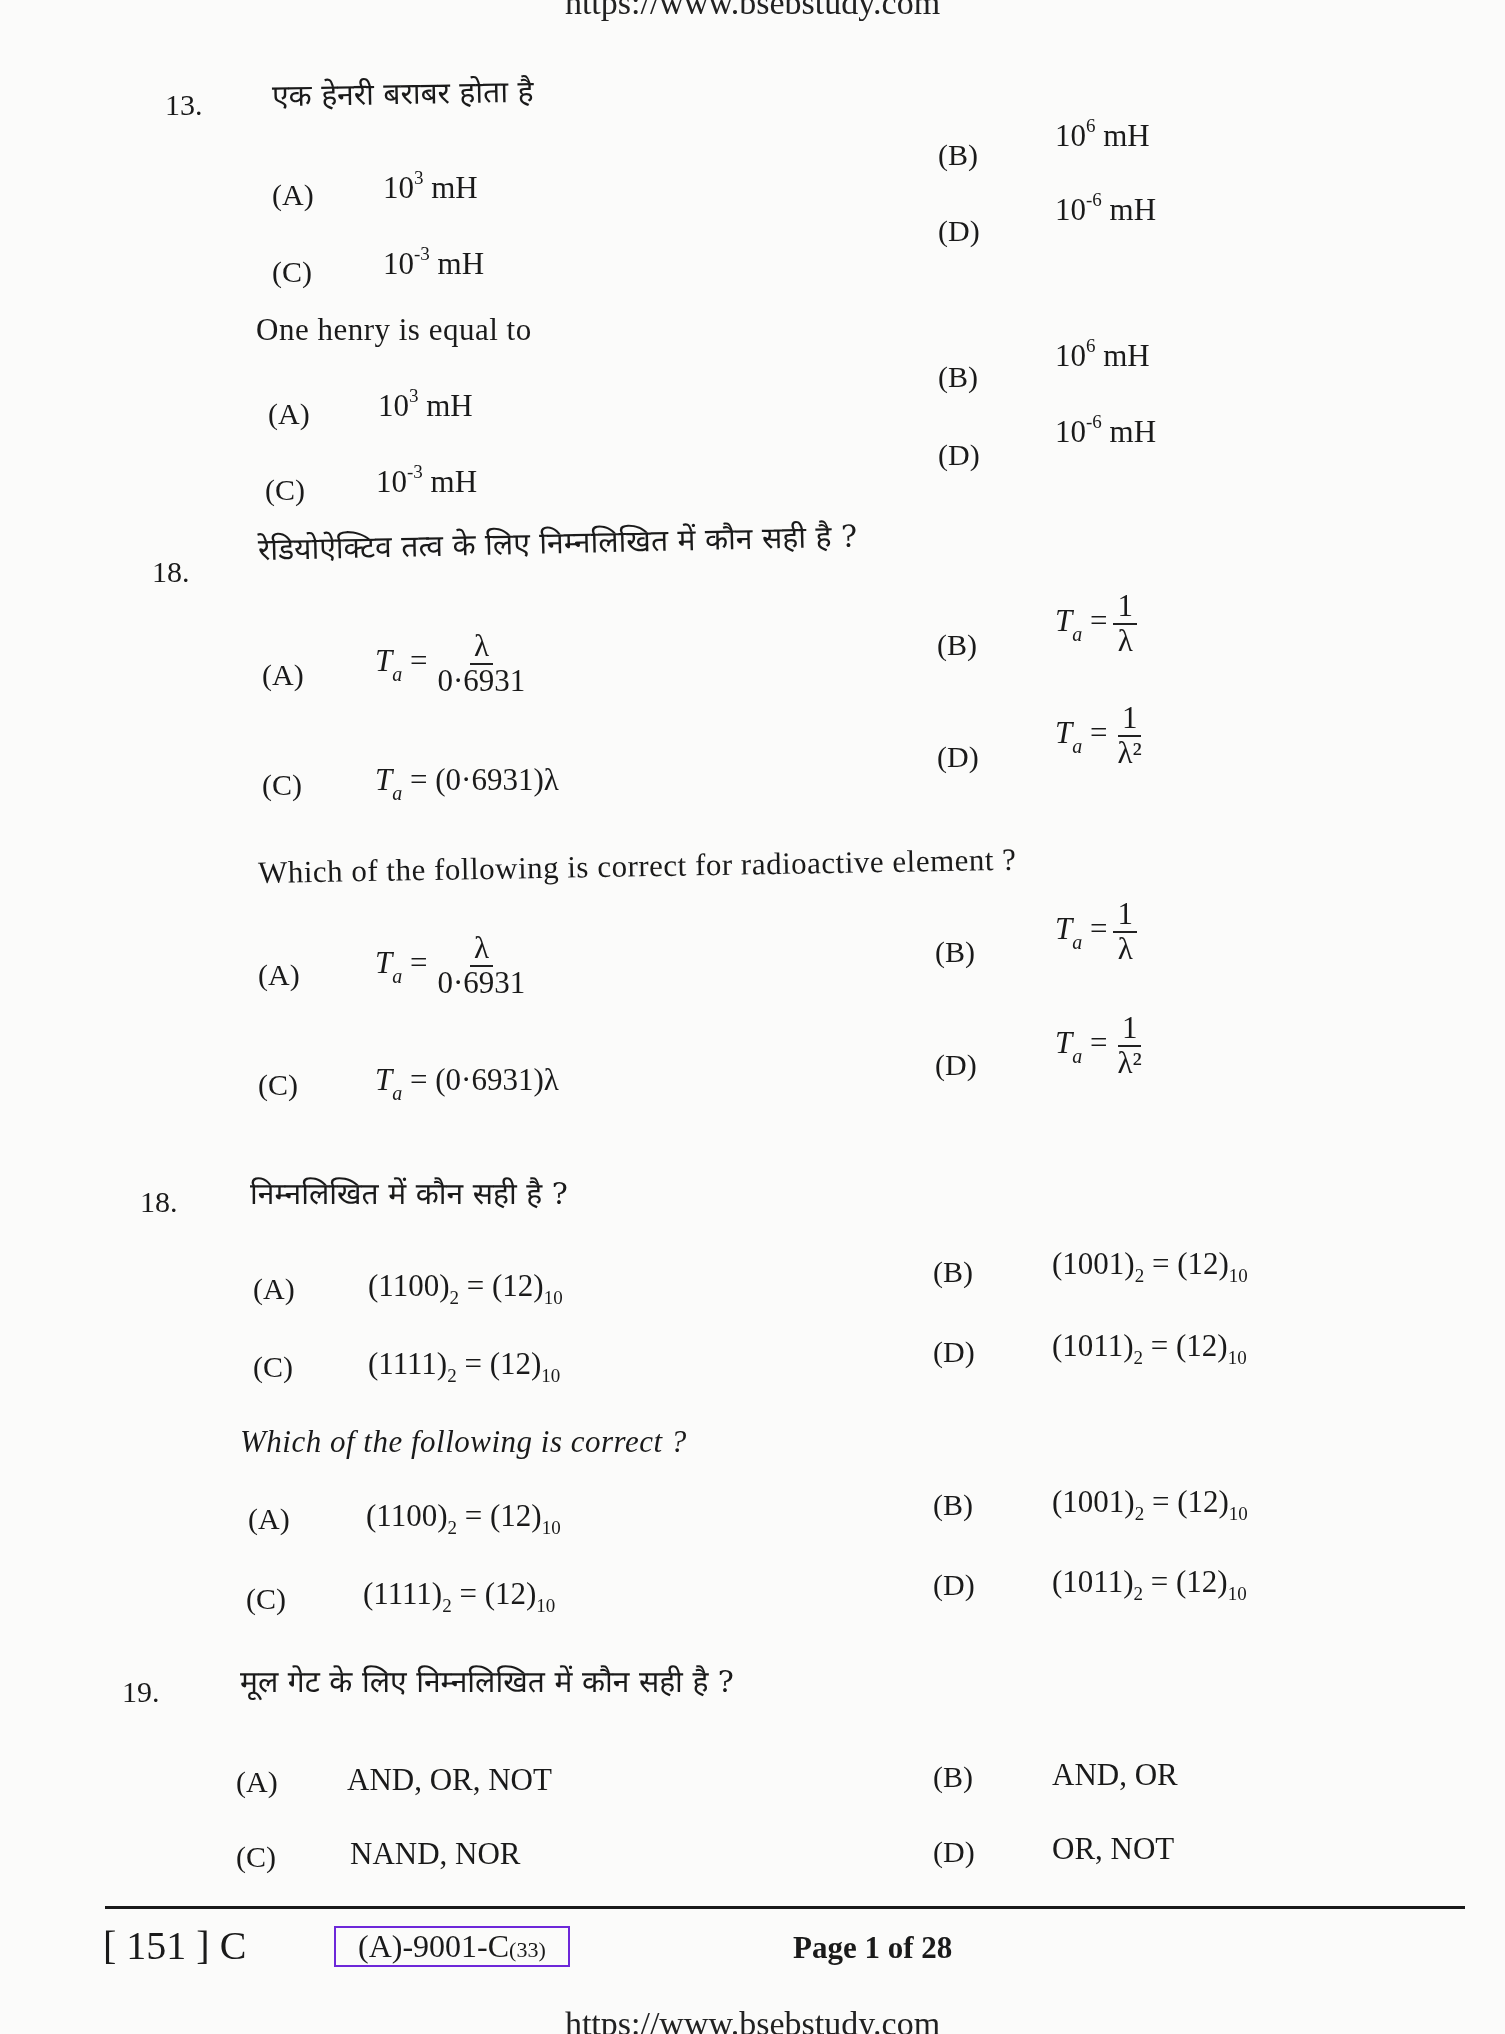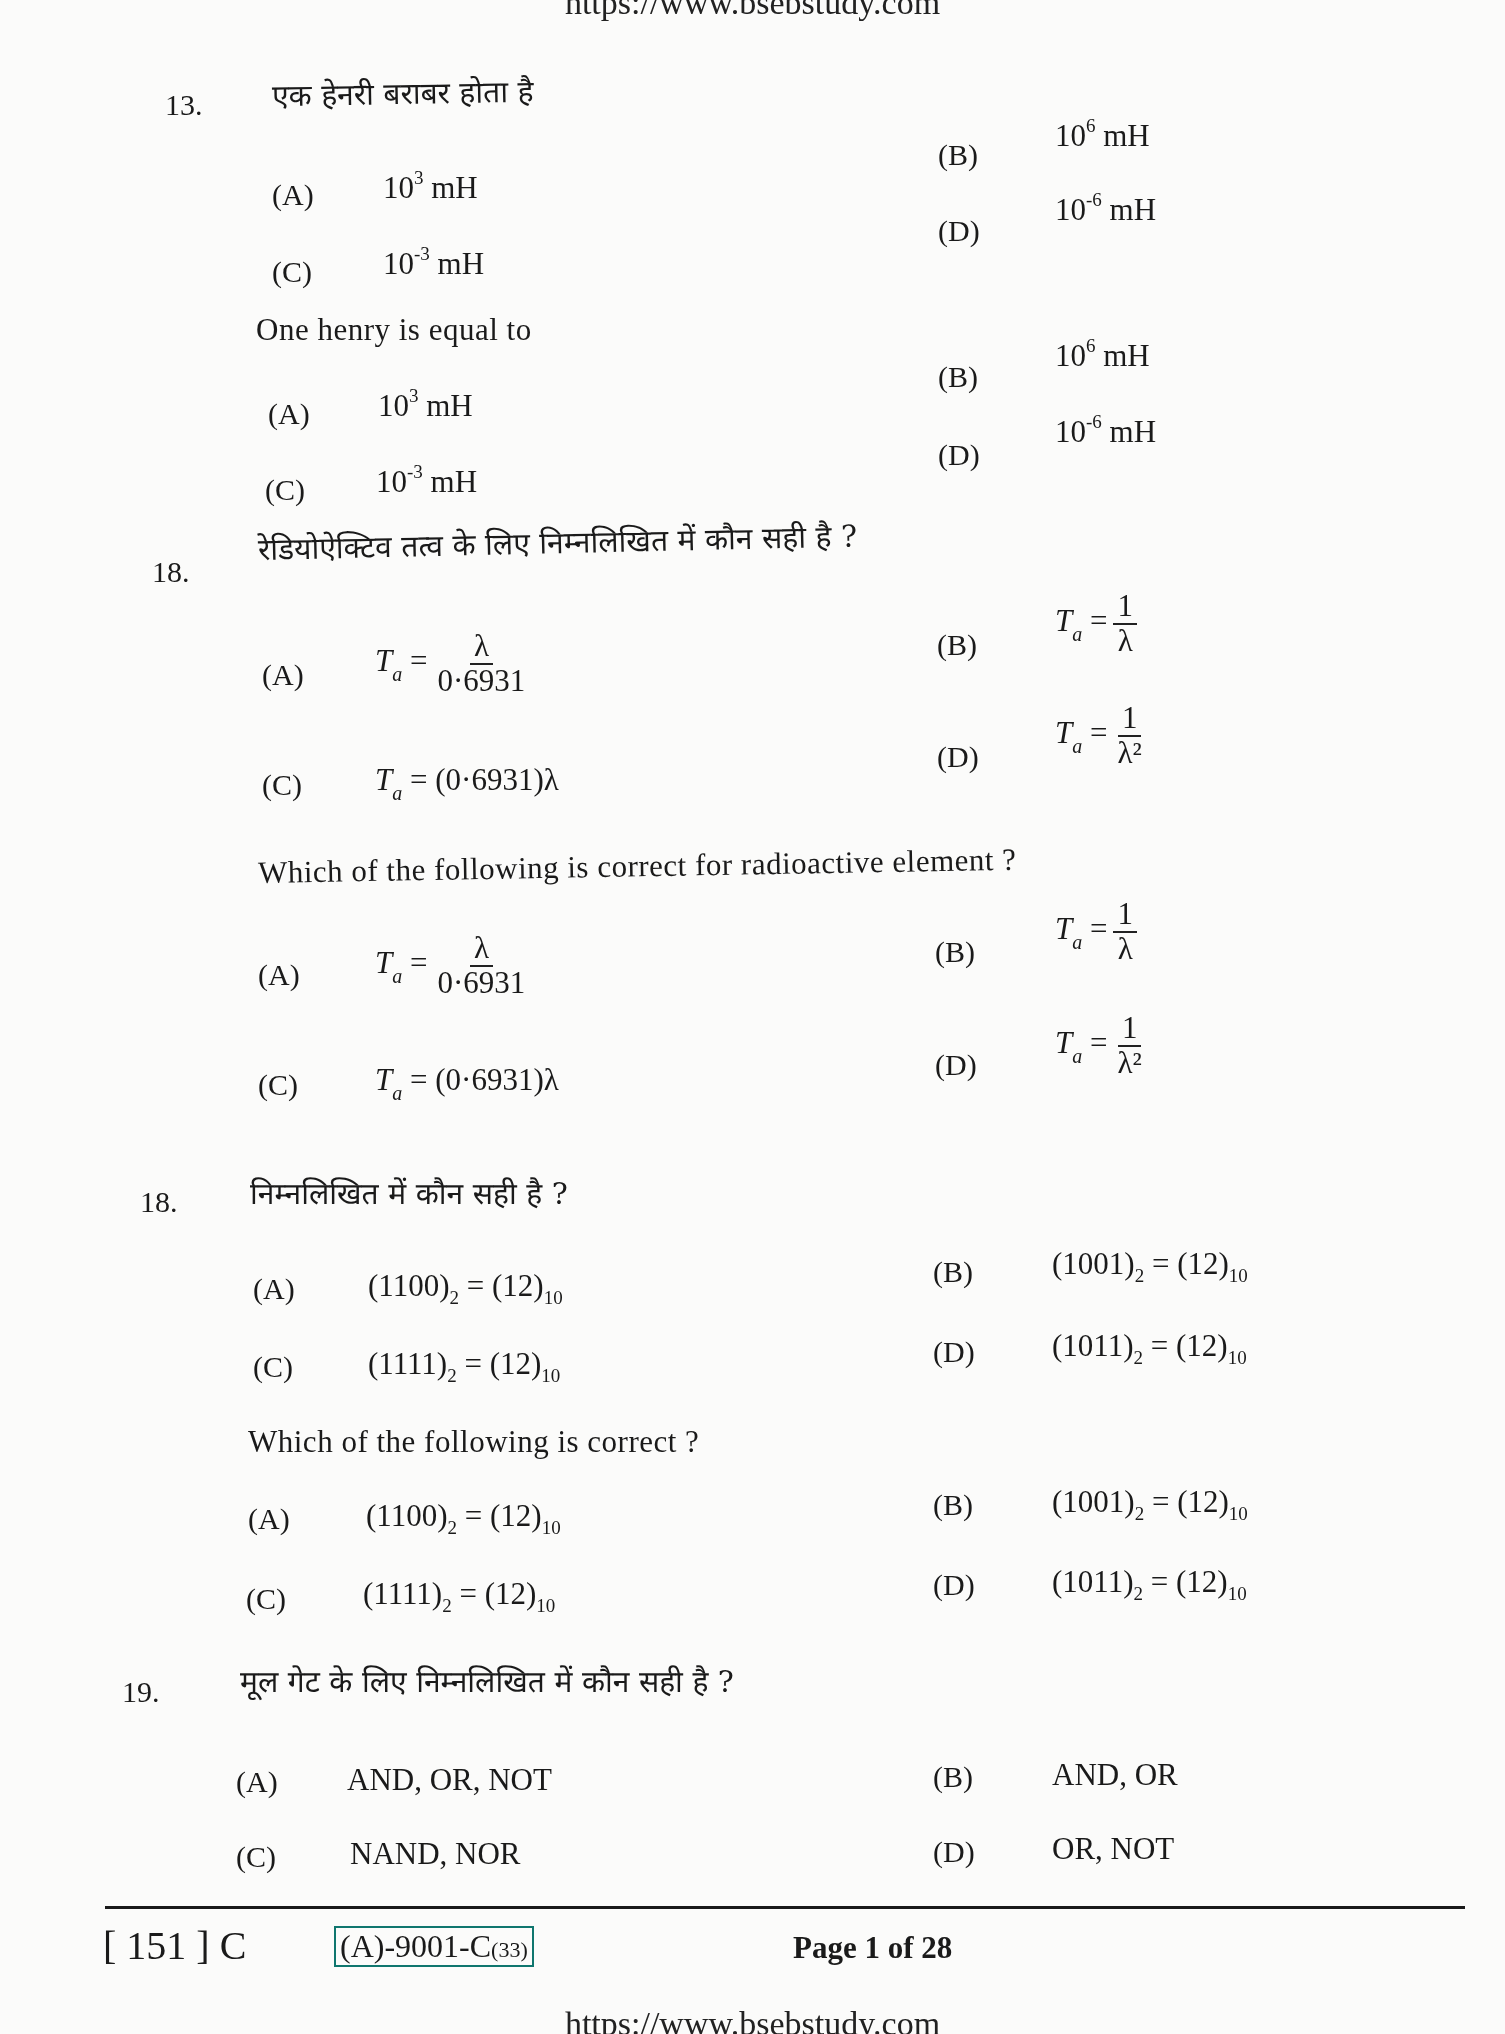--- a/index.html
+++ b/index.html
@@ -17,21 +17,21 @@
   .val { font-family:"Liberation Serif", serif; font-size:31px; }
   .val sup { font-size:19px; vertical-align:14px; line-height:0; }
   .val sub { font-size:19px; vertical-align:-8px; line-height:0; }
   .it { font-style:italic; }
   .frac { display:inline-flex; flex-direction:column; align-items:center; vertical-align:middle; margin-left:6px; }
   .frac .num { border-bottom:2px solid #222; padding:0 4px; line-height:1.05; }
   .frac .den { padding:0 4px; line-height:1.05; }
   .tsub { font-size:20px; font-style:italic; vertical-align:-10px; line-height:0; }
   .rule { position:absolute; left:105px; width:1360px; height:3px; background:#1a1a1a; top:1906px; }
   .footer { font-family:"Liberation Serif", serif; }
-  .code-box { border:2px solid #0f766e; padding:0 4px; font-size:32px; }
+  .code-box { border:2px solid #6d28d9; padding:0 22px; font-size:32px; }
   .code-box small { font-size:22px; }
 </style>
 </head>
 <body>
 
 <div class="abs url" style="top:-16px;">https://www.bsebstudy.com</div>
 
 <div class="abs qnum" style="left:165px;top:88px;">13.</div>
 <div class="abs qtext" style="left:272px;top:72px;transform:rotate(-1deg);">एक हेनरी बराबर होता है</div>
 
@@ -99,21 +99,21 @@
 
 <div class="abs lbl" style="left:253px;top:1272px;">(A)</div>
 <div class="abs val" style="left:368px;top:1268px;"><span>(1100)</span><sub>2</sub> <span>= (12)</span><sub>10</sub></div>
 <div class="abs lbl" style="left:253px;top:1350px;">(C)</div>
 <div class="abs val" style="left:368px;top:1346px;"><span>(1111)</span><sub>2</sub> <span>= (12)</span><sub>10</sub></div>
 <div class="abs lbl" style="left:933px;top:1255px;">(B)</div>
 <div class="abs val" style="left:1052px;top:1246px;"><span>(1001)</span><sub>2</sub> <span>= (12)</span><sub>10</sub></div>
 <div class="abs lbl" style="left:933px;top:1335px;">(D)</div>
 <div class="abs val" style="left:1052px;top:1328px;"><span>(1011)</span><sub>2</sub> <span>= (12)</span><sub>10</sub></div>
 
-<div class="abs etext" style="left:248px;top:1424px;">Which of the following is correct ?</div>
+<div class="abs etext" style="left:240px;top:1424px;font-style:italic;">Which of the following is correct ?</div>
 <div class="abs lbl" style="left:248px;top:1502px;">(A)</div>
 <div class="abs val" style="left:366px;top:1498px;"><span>(1100)</span><sub>2</sub> <span>= (12)</span><sub>10</sub></div>
 <div class="abs lbl" style="left:246px;top:1582px;">(C)</div>
 <div class="abs val" style="left:363px;top:1576px;"><span>(1111)</span><sub>2</sub> <span>= (12)</span><sub>10</sub></div>
 <div class="abs lbl" style="left:933px;top:1488px;">(B)</div>
 <div class="abs val" style="left:1052px;top:1484px;"><span>(1001)</span><sub>2</sub> <span>= (12)</span><sub>10</sub></div>
 <div class="abs lbl" style="left:933px;top:1568px;">(D)</div>
 <div class="abs val" style="left:1052px;top:1564px;"><span>(1011)</span><sub>2</sub> <span>= (12)</span><sub>10</sub></div>
 
 <div class="abs qnum" style="left:122px;top:1675px;">19.</div>

